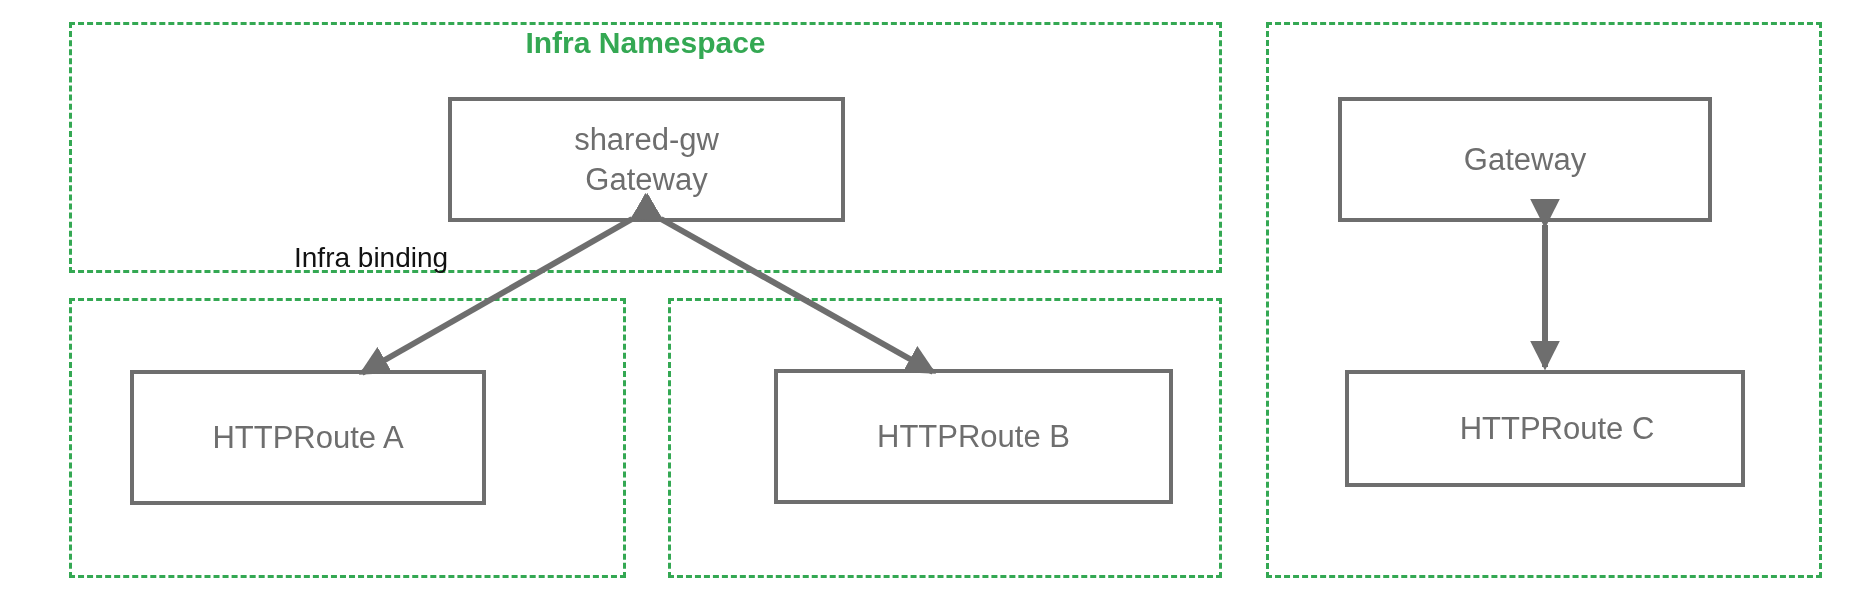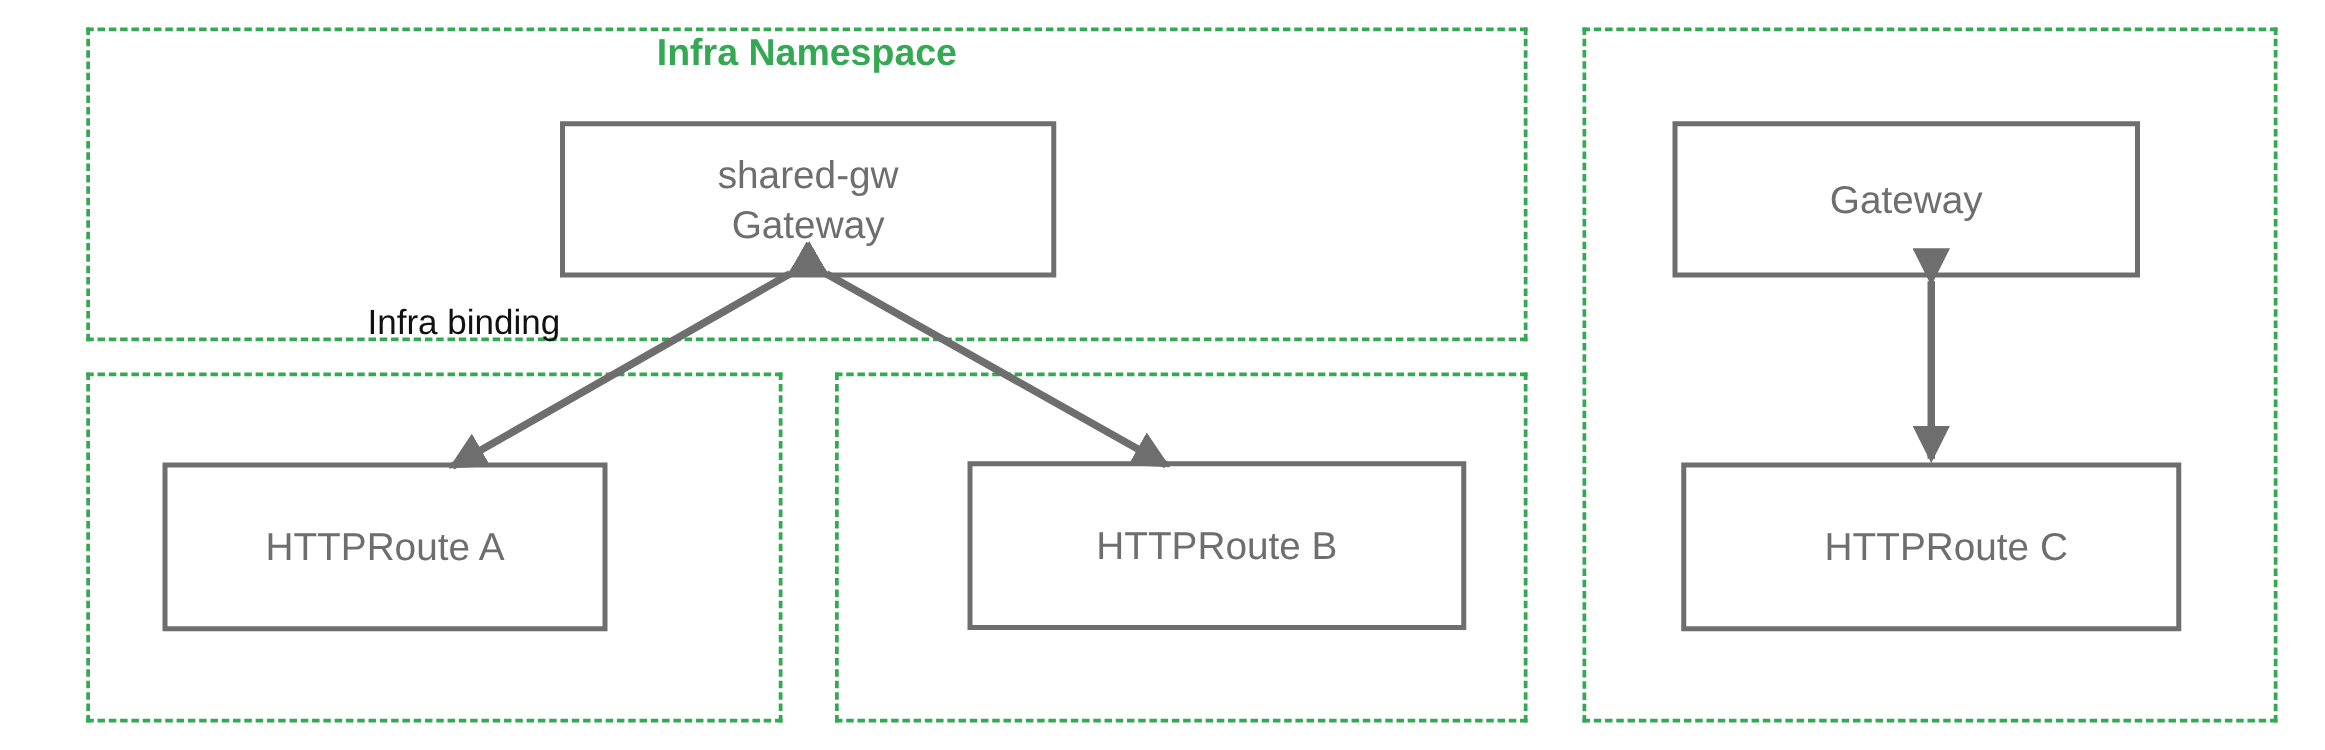--- a/index.html
+++ b/index.html
@@ -100,21 +100,21 @@
   </div>
 
   <div class="res-box" style="left:130px; top:370px; width:356px; height:135px;">
     <span class="line">HTTPRoute A</span>
   </div>
 
   <div class="res-box" style="left:747px; top:369px; width:399px; height:135px;margin-left:27px;">
     <span class="line">HTTPRoute B</span>
   </div>
 
-  <div class="res-box" style="left:1345px; top:370px; width:400px; height:135px;padding-left:24px;">
+  <div class="res-box" style="left:1345px; top:370px; width:400px; height:117px;padding-left:24px;">
     <span class="line">HTTPRoute C</span>
   </div>
 
   <svg id="arrows" viewBox="0 0 1860 600" xmlns="http://www.w3.org/2000/svg">
     <defs>
       <marker id="head" markerWidth="5" markerHeight="5" refX="4.4" refY="2.5" orient="auto" markerUnits="strokeWidth">
         <path d="M0,0 L5,2.5 L0,5 z" fill="#6E6E6E"></path>
       </marker>
     </defs>
 

